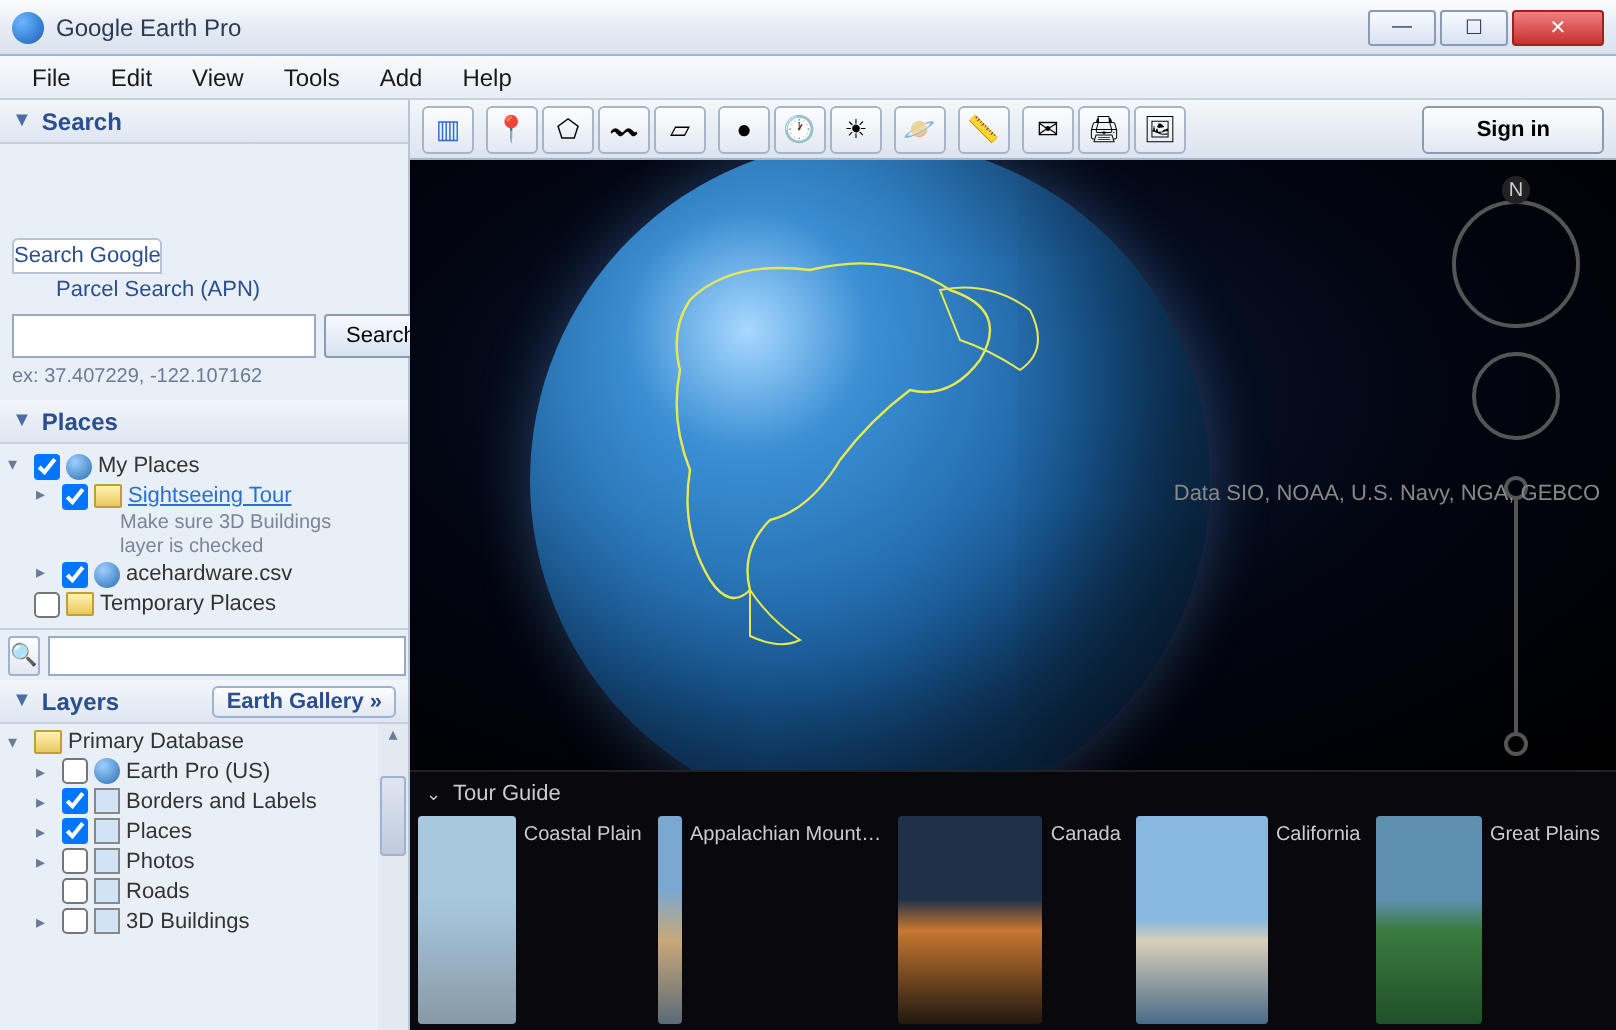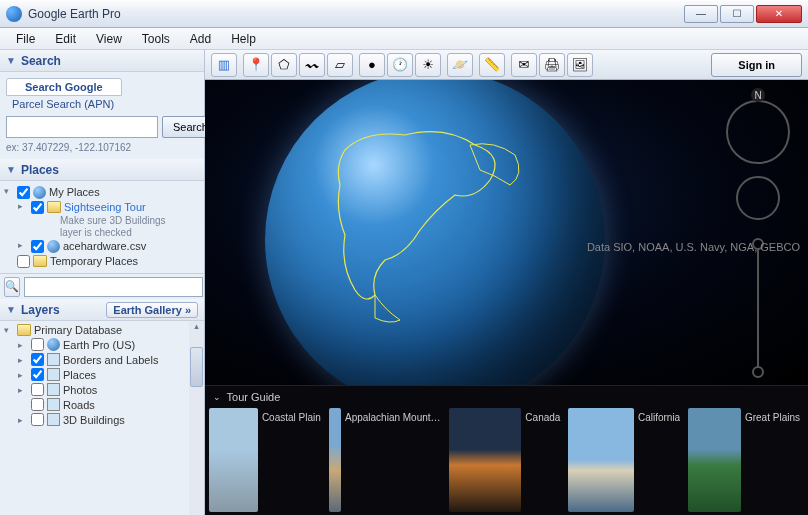--- a/index.html
+++ b/index.html
@@ -19,37 +19,37 @@
 .sidebar { width: 205px; background: #e9eff7; display: flex; flex-direction: column; border-right: 1px solid #b8c3d4; }
 .main { flex: 1; display: flex; flex-direction: column; position: relative; background: #000; }
 
 .panel-hdr { height: 22px; background: linear-gradient(#f2f6fb,#dfe6f0); display: flex; align-items: center; padding: 0 6px; font-size: 12px; font-weight: bold; color: #2a4e8f; border-bottom: 1px solid #c8d0dc; }
 .panel-hdr .tri { margin-right: 5px; color: #4a6da7; font-size: 10px; }
 .panel-hdr .extra { margin-left: auto; }
 .eg-btn { font-size: 11px; background: linear-gradient(#fdfdfe,#e2e8f1); border: 1px solid #9fb2cf; border-radius: 3px; padding: 1px 6px; cursor: pointer; font-weight: bold; color: #2a4e8f; }
 
 .search-body { padding: 6px; font-size: 11px; color: #444; }
 .search-tabs { margin-bottom: 4px; }
-.search-tabs .t1 { font-weight: bold; color: #2a4e8f; background: #fff; padding: 2px 18px; border: 1px solid #b8c3d4; border-radius: 3px 3px 0 0; display: inline-block; }
-.search-tabs .t2 { color: #2a4e8f; padding: 2px 6px; display: inline-block; }
+.search-tabs .t1 { font-weight: normal; color: #2a4e8f; background: #fff; padding: 2px 0; border: 1px solid #b8c3d4; border-radius: 3px 3px 0 0; display: inline-block; margin-top: 41px; }
+.search-tabs .t2 { color: #2a4e8f; padding: 2px 6px; display: inline-block; margin-left: 16px; }
 .search-row { display: flex; gap: 4px; margin-bottom: 4px; }
 .search-row input { flex: 1; height: 22px; border: 1px solid #99a9bf; padding: 0 4px; font-size: 11px; }
 .search-row button { height: 22px; padding: 0 10px; border: 1px solid #8a9bb5; background: linear-gradient(#f7faff,#d8e2f0); border-radius: 2px; font-size: 11px; cursor: pointer; }
 .ex { color: #6a7b95; font-size: 10px; }
 .dirlinks { text-align: right; margin-top: 4px; font-size: 11px; }
 .dirlinks span { color: #2a4e8f; font-weight: bold; cursor: pointer; margin-left: 8px; }
 
 .places-body { padding: 4px 4px; font-size: 11px; color: #333; overflow: auto; }
 .node { display: flex; align-items: flex-start; gap: 3px; padding: 1px 0; }
 .indent1 { margin-left: 14px; }
 .node .arw { width: 10px; color: #6a7b95; font-size: 9px; cursor: pointer; }
 .node input[type=checkbox] { width: 13px; height: 13px; cursor: pointer; }
 .fold { width: 14px; height: 12px; background: linear-gradient(#fff3b0,#e8c860); border: 1px solid #c0a030; border-radius: 1px; display: inline-block; }
 .globe { width: 13px; height: 13px; border-radius: 50%; background: radial-gradient(circle at 35% 30%, #9ecfff, #2a6fb0); display: inline-block; }
-.link { color: #2a6fd6; cursor: pointer; }
+.link { color: #2a6fd6; text-decoration: underline; cursor: pointer; }
 .sub { color: #7a8599; font-size: 10px; margin-left: 56px; line-height: 12px; }
 
 .places-tb { height: 26px; border-top: 1px solid #c8d0dc; display: flex; align-items: center; padding: 0 4px; gap: 4px; }
 .sqbtn { width: 22px; height: 20px; border: 1px solid #9fb2cf; background: linear-gradient(#fdfdfe,#e2e8f1); border-radius: 2px; display: flex; align-items: center; justify-content: center; font-size: 11px; color: #3a5580; cursor: pointer; }
 .sqinput { flex: 1; height: 20px; border: 1px solid #99a9bf; }
 
 .layers-body { flex: 1; padding: 2px 4px; font-size: 11px; color: #333; overflow: hidden; position: relative; }
 .layers-body .scroll { position: absolute; right: 0; top: 0; width: 15px; height: 100%; background: #e4e9f1; }
 .layers-body .thumb { width: 13px; height: 40px; margin: 14px auto; background: linear-gradient(#dfe6f0,#c0cbdc); border: 1px solid #9fb2cf; border-radius: 2px; }
 .lnode { display: flex; align-items: center; gap: 3px; padding: 1px 0; }

